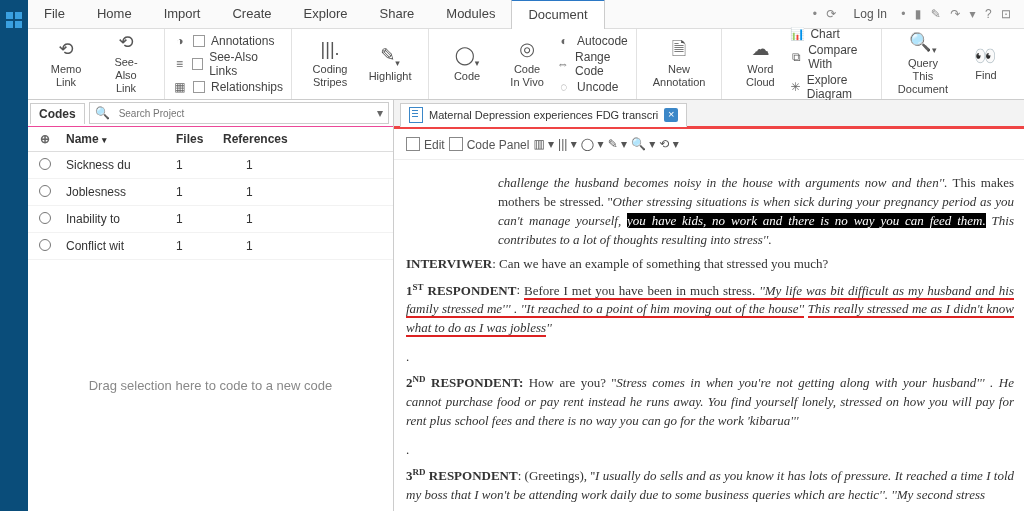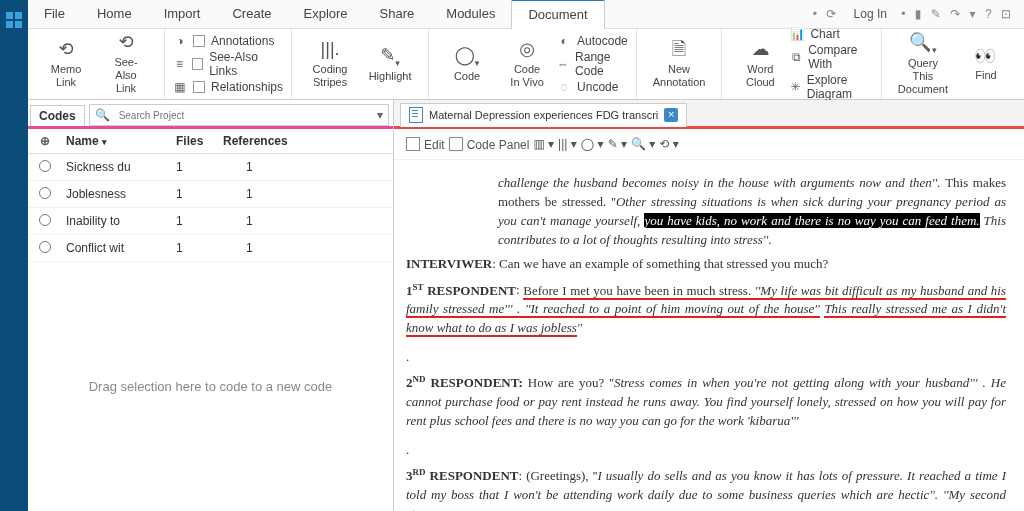--- a/index.html
+++ b/index.html
@@ -18,21 +18,21 @@
 .rgrp{display:flex;align-items:center;padding:0 8px;border-right:1px solid #e2e2e2}
 .rbtn{display:flex;flex-direction:column;align-items:center;justify-content:center;padding:2px 8px;font-size:11px;color:#444;text-align:center;line-height:1.2;min-width:44px;cursor:pointer}
 .rbtn .ic{font-size:18px;margin-bottom:2px;color:#555}
 .rmini{display:flex;flex-direction:column;gap:2px;font-size:12px}
 .rmini .row{display:flex;align-items:center;gap:6px;color:#444}
 .rmini .row .ic{width:14px;color:#666;text-align:center}
 .rmini .row .box{width:10px;height:10px;border:1px solid #999}
 
 .work{flex:1;display:flex;min-height:0}
 .sidebar{width:365px;border-right:1px solid #ccc;display:flex;flex-direction:column;background:#fff}
-.side-hdr{display:flex;align-items:flex-end;height:26px;border-bottom:3px solid #ec4899}
+.side-hdr{display:flex;align-items:center;height:26px;border-bottom:1px solid #ec4899}
 .side-hdr .title{background:#fff;border:1px solid #ccc;border-bottom:none;padding:3px 8px;font-weight:600;font-size:12px;margin-left:2px}
 .side-hdr .search{flex:1;display:flex;align-items:center;border:1px solid #ccc;height:20px;margin:0 4px;font-size:12px;color:#999}
 .side-hdr .search .ic{padding:0 6px;color:#888}
 .side-hdr .search input{border:none;outline:none;flex:1;font-size:10px;color:#999;background:transparent}
 .side-hdr .dd{width:16px;text-align:center;color:#666}
 .grid-hdr{display:flex;align-items:center;height:24px;border-bottom:1px solid #ddd;font-size:12px;font-weight:600}
 .grid-hdr .c0{width:34px;text-align:center;color:#666}
 .grid-hdr .c1{width:110px;padding-left:4px}
 .grid-hdr .c2{width:47px}
 .grid-hdr .c3{flex:1}
@@ -46,21 +46,21 @@
 
 .docpane{flex:1;display:flex;flex-direction:column;min-width:0}
 .tabstrip{height:26px;display:flex;align-items:flex-end;border-bottom:3px solid #ef4444;background:#f3f3f3;padding-left:6px}
 .dtab{display:flex;align-items:center;gap:6px;background:#fff;border:1px solid #ccc;border-bottom:1px solid #fff;padding:3px 8px;font-size:11px;margin-bottom:-1px}
 .dtab .dic{display:inline-block;width:12px;height:14px;border:1px solid #3b87c8;position:relative}
 .dtab .dic::after{content:"";position:absolute;left:2px;top:2px;width:6px;height:1px;background:#3b87c8;box-shadow:0 3px 0 #3b87c8,0 6px 0 #3b87c8}
 .dtab .close{background:#3b87c8;color:#fff;width:14px;height:14px;line-height:13px;text-align:center;font-size:11px;border-radius:2px}
 .doctb{height:30px;display:flex;align-items:center;gap:4px;padding:0 12px;border-bottom:1px solid #eee;font-size:12px;color:#555}
 .doctb .chk{display:inline-block;width:12px;height:12px;border:1px solid #888;margin-right:4px;vertical-align:-2px}
 .doc{flex:1;overflow:hidden;padding:14px 10px 0 12px;font-family:Georgia,'Times New Roman',serif;font-size:13px;line-height:1.45;text-align:justify}
-.doc p{margin:0 8px 6px 0}
+.doc p{margin:0 0 6px 0}
 .ind{padding-left:92px}
 .ital{font-style:italic}
 .hl-black{background:#000;color:#fff;font-style:italic}
 .spk{font-weight:700}
 .sup{font-size:9px;vertical-align:super;font-weight:700}
 .u-red{border-bottom:2px solid #d22}
 .marker{position:relative;display:inline-block}
 .marker::before{content:"";position:absolute;left:-6px;top:-6px;width:36px;height:24px;background:radial-gradient(circle,#ffe94a 0%,#ffe94a 55%,rgba(255,233,74,0) 72%);z-index:-1}
 </style>
 </head>

